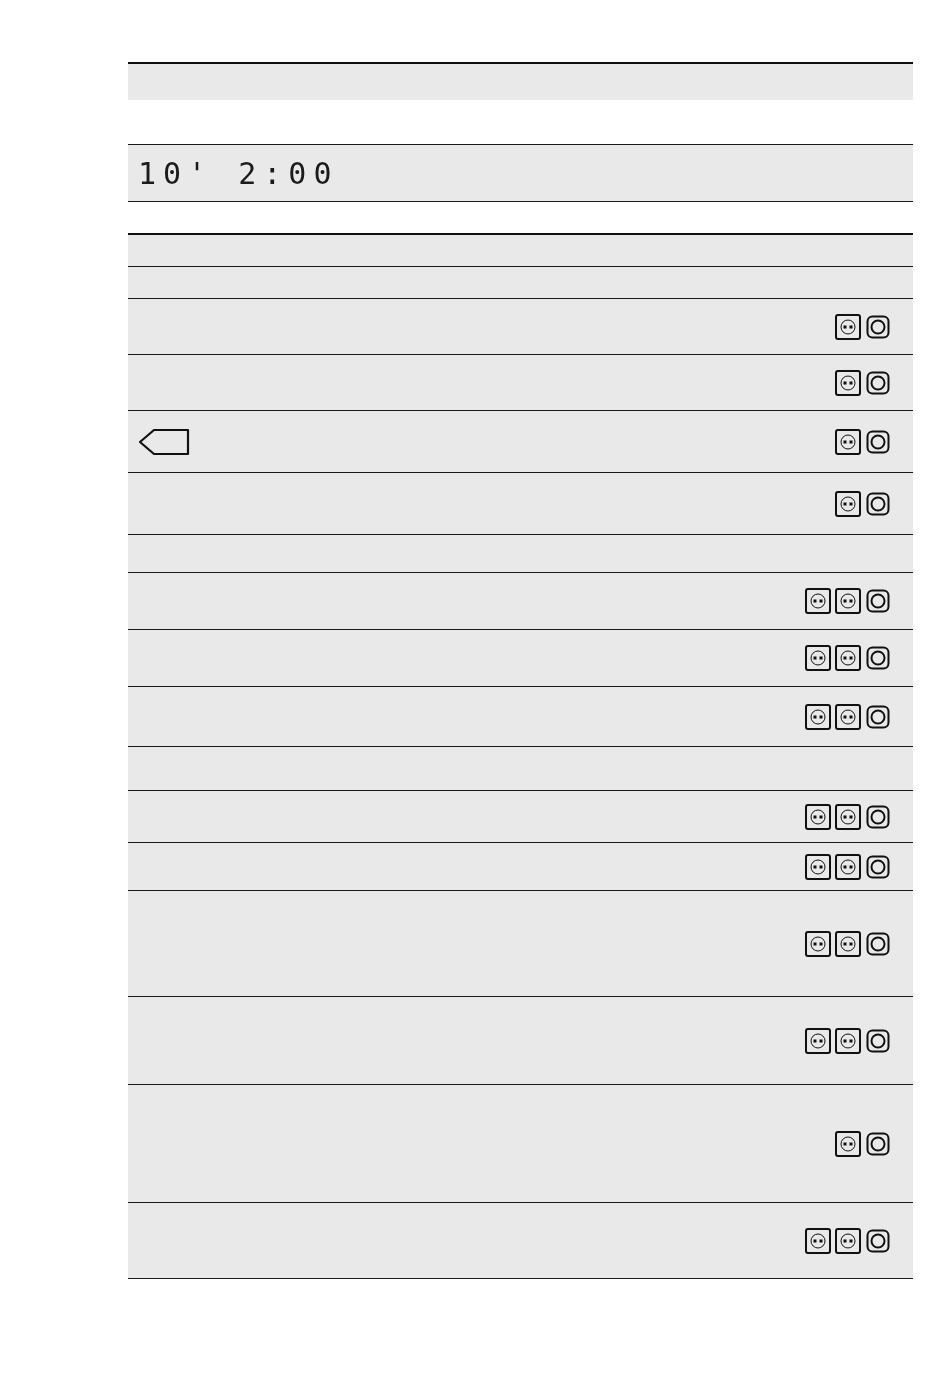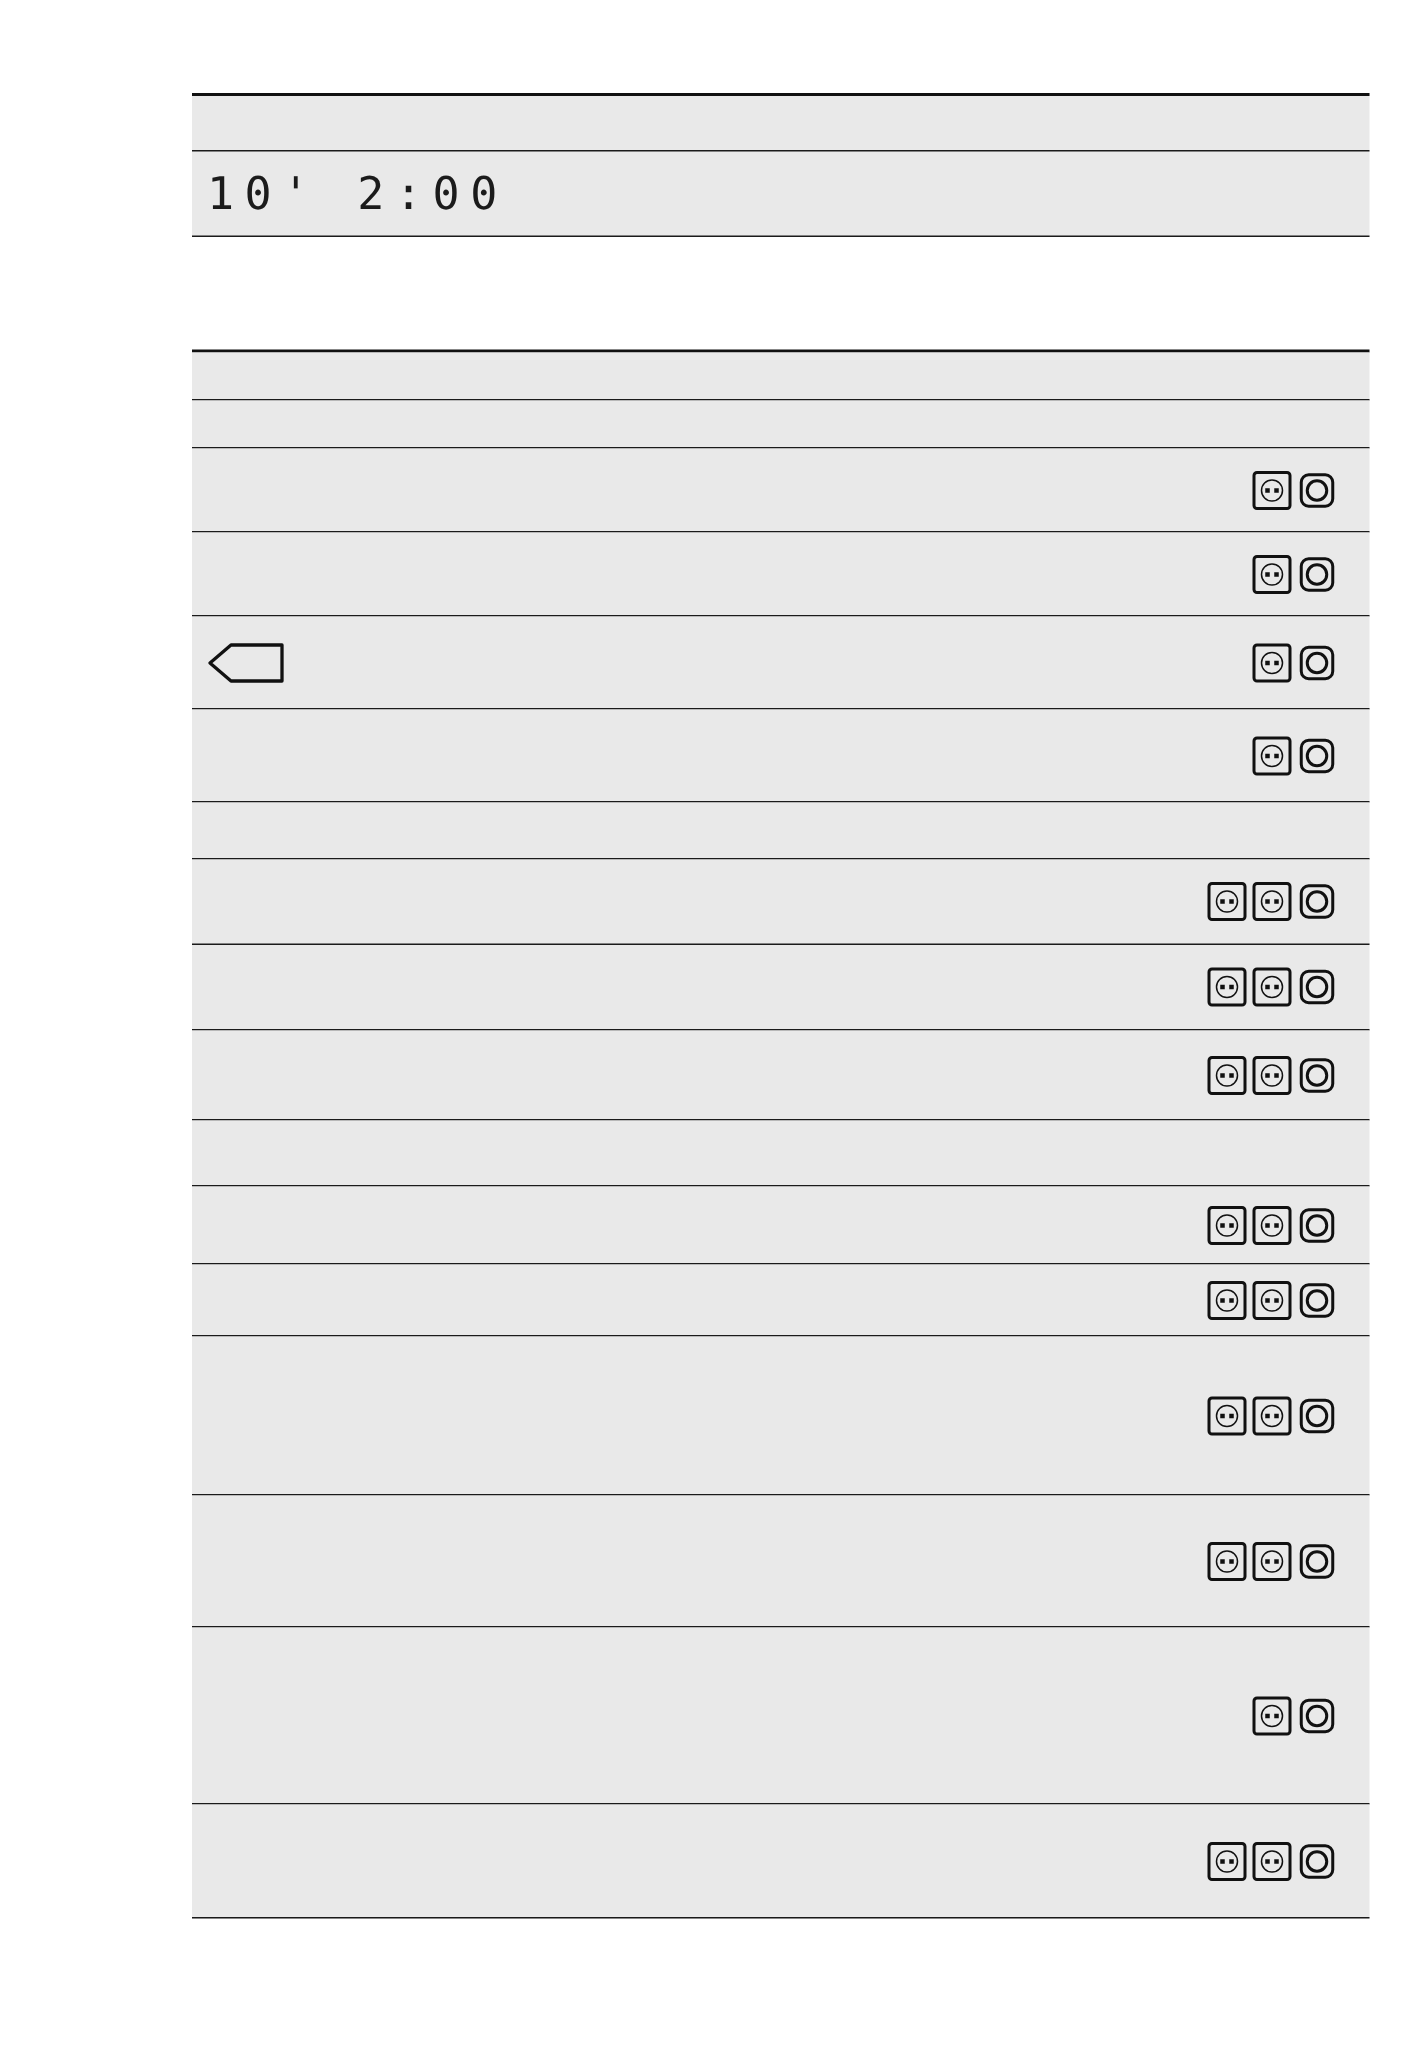--- a/index.html
+++ b/index.html
@@ -37,20 +37,21 @@
   }
   .clock-main {
     height: 58px;
     background: #e9e9e9;
     border-top: 1.5px solid #1a1a1a;
     border-bottom: 1.5px solid #1a1a1a;
     box-sizing: border-box;
     display: flex;
     align-items: center;
     padding-left: 10px;
+    margin-top: 44px;
   }
   .lcd {
     font-family: "DejaVu Sans Mono", monospace;
     font-size: 30px;
     letter-spacing: 7px;
     color: #1b1b1b;
   }
 
   
   .table {

